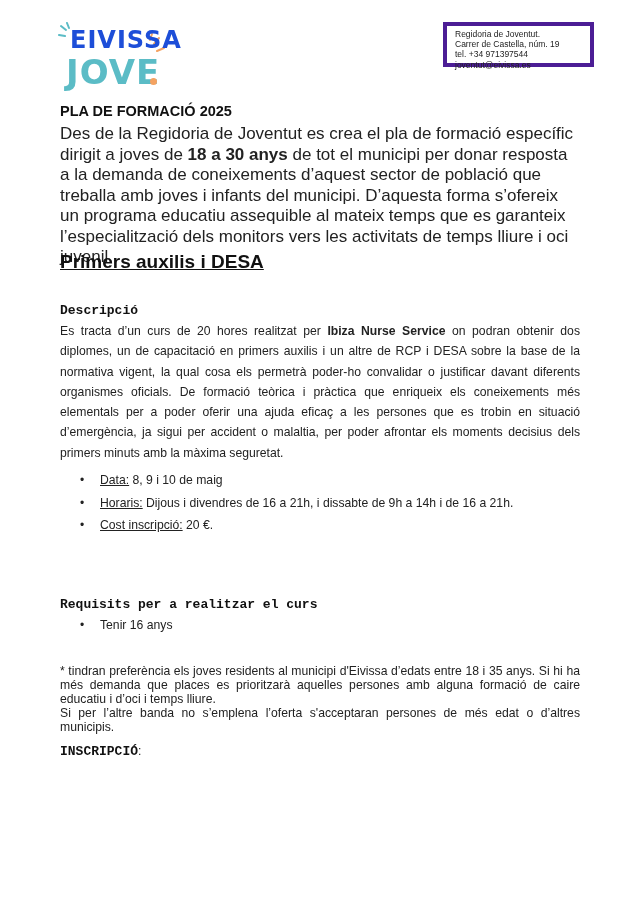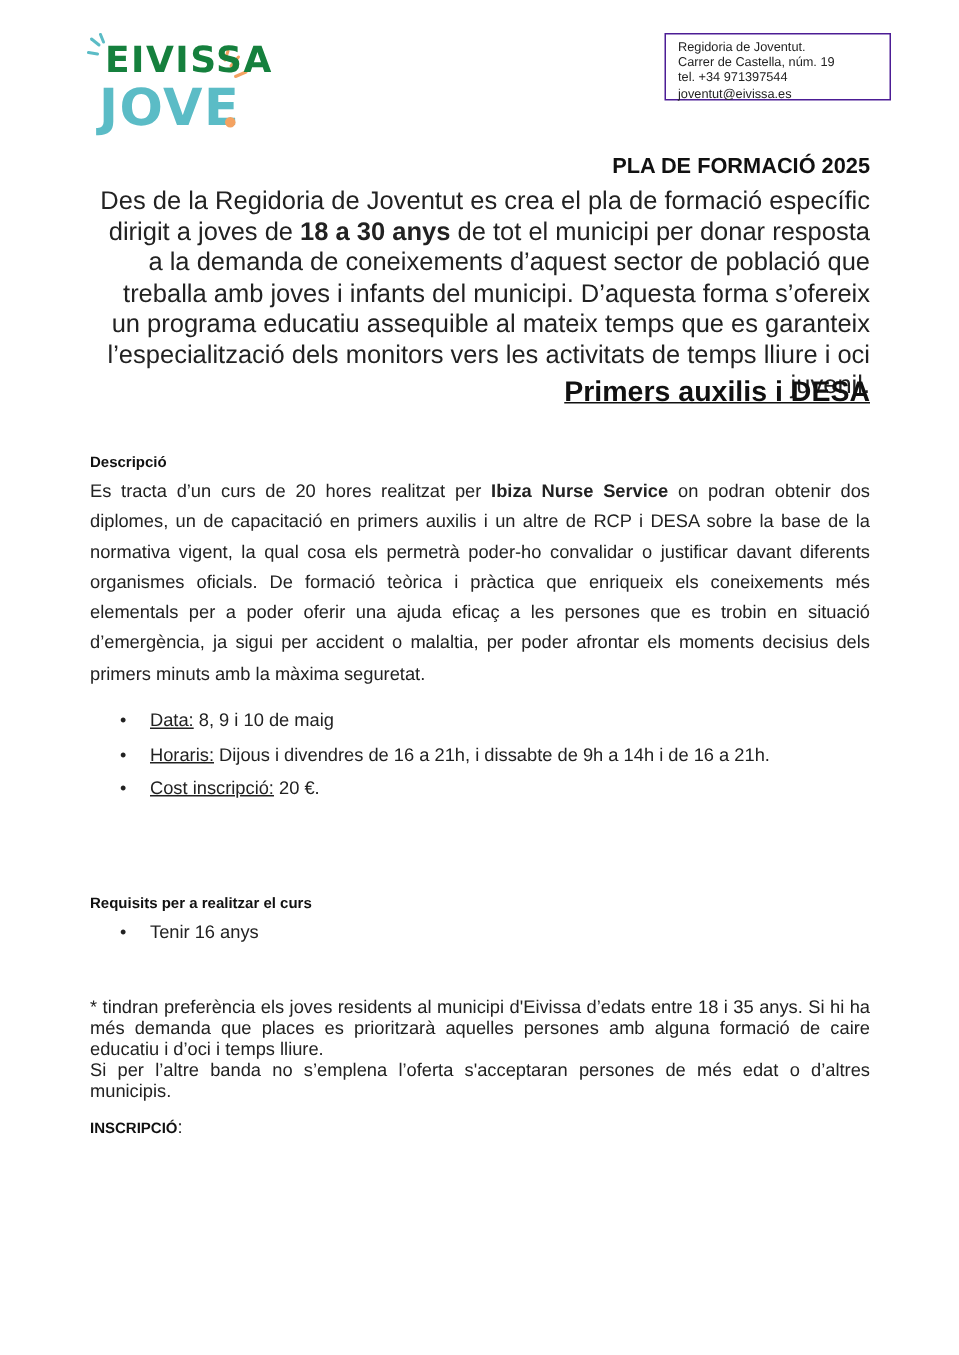--- a/index.html
+++ b/index.html
@@ -1,30 +1,30 @@
 <!DOCTYPE html>
 <html><head>
 <meta charset="utf-8">
 <style>
   html, body { margin:0; padding:0; background:#ffffff; }
   body { width:639px; height:903px; position:relative; overflow:hidden;
          font-family:"Liberation Sans", sans-serif; color:#111; }
   .logo { position:absolute; left:58px; top:22px; width:110px; height:70px; }
-  .logo .l1 { position:absolute; left:12px; top:4px; font-size:24px; font-weight:bold; color:#15803d; letter-spacing:1px; font-family:"DejaVu Sans", sans-serif; }
+  .logo .l1 { position:absolute; left:12px; top:4px; font-size:24px; font-weight:bold; color:#1d4ed8; letter-spacing:1px; font-family:"DejaVu Sans", sans-serif; }
   .logo .l2 { position:absolute; left:8px; top:32px; font-size:34px; font-weight:bold; color:#5bbcc6; letter-spacing:1px; font-family:"DejaVu Sans", sans-serif; line-height:36px; }
   .logo .dot { position:absolute; left:92px; top:56px; width:7px; height:7px; background:#f4a261; border-radius:50%; }
   .logo svg { position:absolute; left:0; top:0; }
-  .addr { position:absolute; left:443px; top:22px; width:151px; height:45px; border:1px solid #4c1d95;
+  .addr { position:absolute; left:443px; top:22px; width:151px; height:45px; border:4px solid #4c1d95;
           font-size:8.5px; line-height:10.2px; padding:3px 0 0 8px; box-sizing:border-box; color:#222; }
-  .center { position:absolute; left:60px; width:520px; text-align:right; }
+  .center { position:absolute; left:60px; width:520px; text-align:left; }
   .title1 { top:103px; font-size:14.5px; font-weight:bold; }
   .intro { top:124px; font-size:17px; line-height:20.5px; color:#222; }
   .title2 { top:251px; font-size:19px; font-weight:bold; text-decoration:underline; }
   .block { position:absolute; left:60px; width:520px; font-size:12.2px; color:#222; }
-  .h { font-weight:bold; font-size:10px; color:#111; }
+  .h { font-weight:bold; font-size:13px; color:#111;font-family:Liberation Mono, monospace; }
   .desc { text-align:justify; line-height:20.3px; }
   ul { margin:0; padding:0; list-style:none; }
   li { position:relative; padding-left:40px; }
   li::before { content:"•"; position:absolute; left:20px; top:0; font-size:12px; }
   .u { text-decoration:underline; }
   .note { text-align:justify; line-height:14px; }
 </style>
 </head>
 <body>
 

